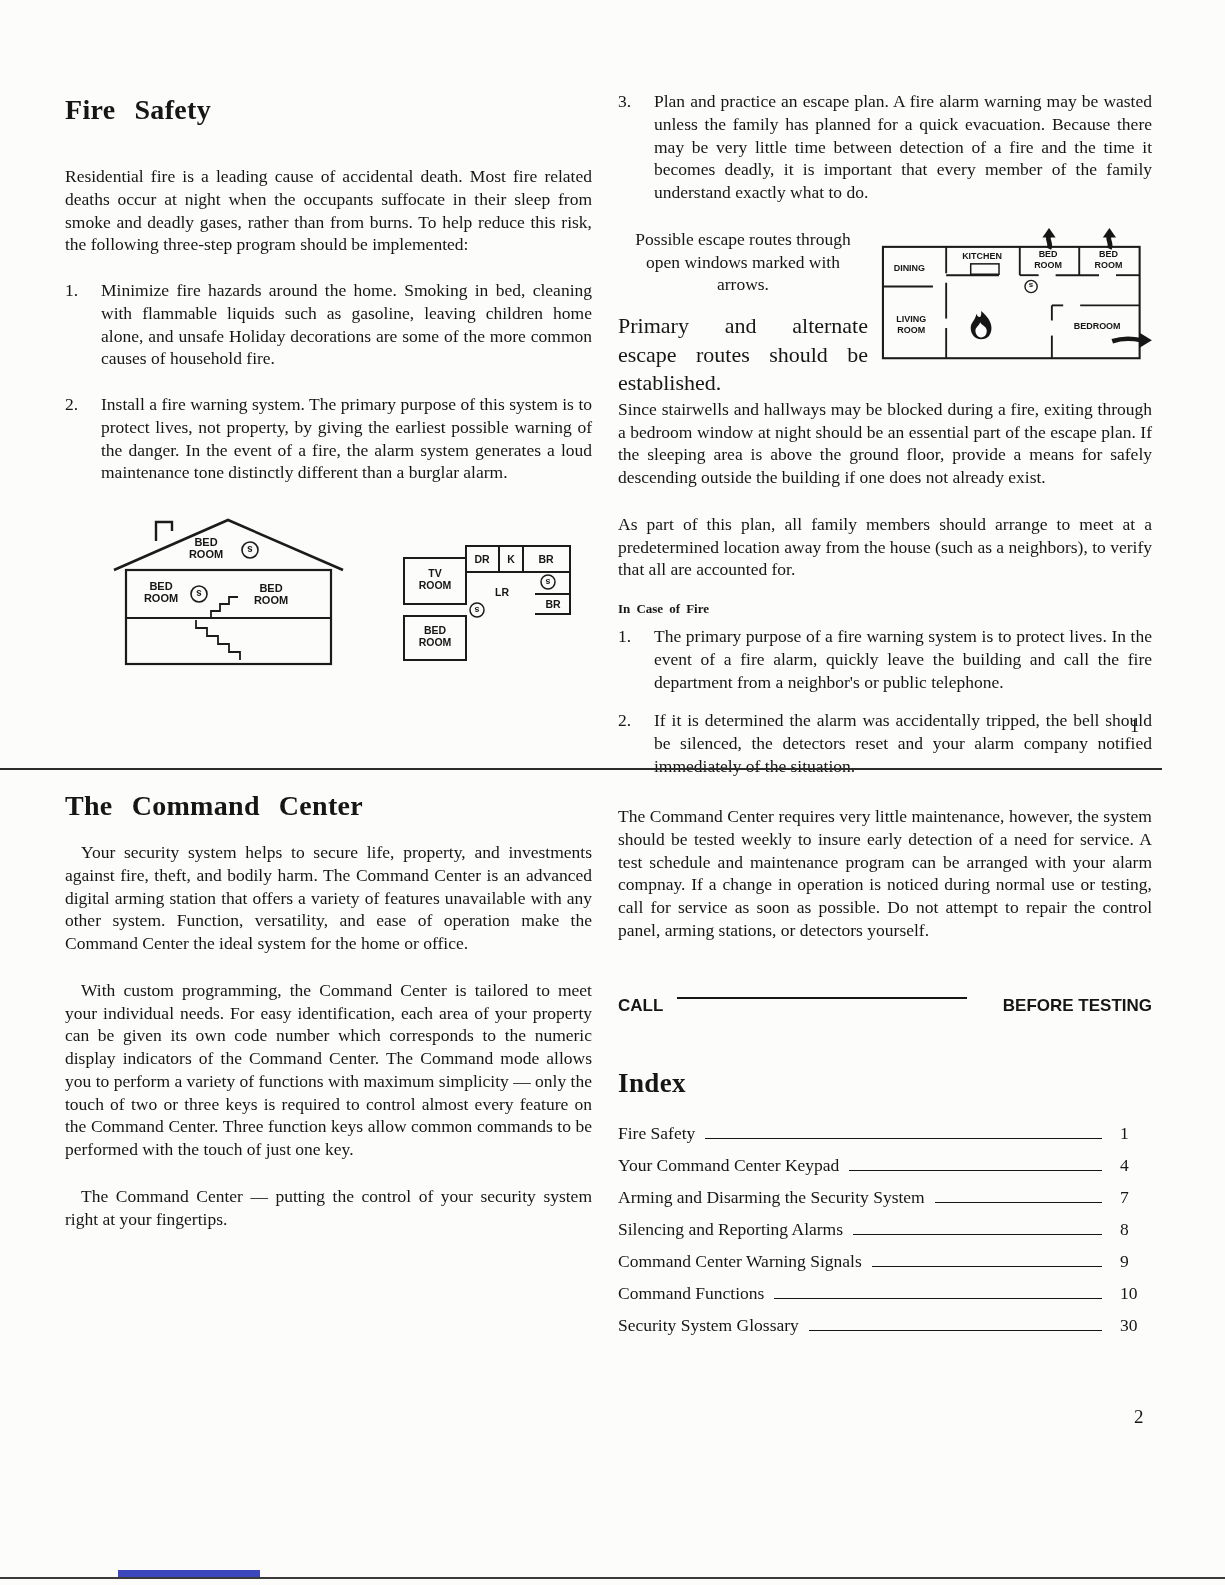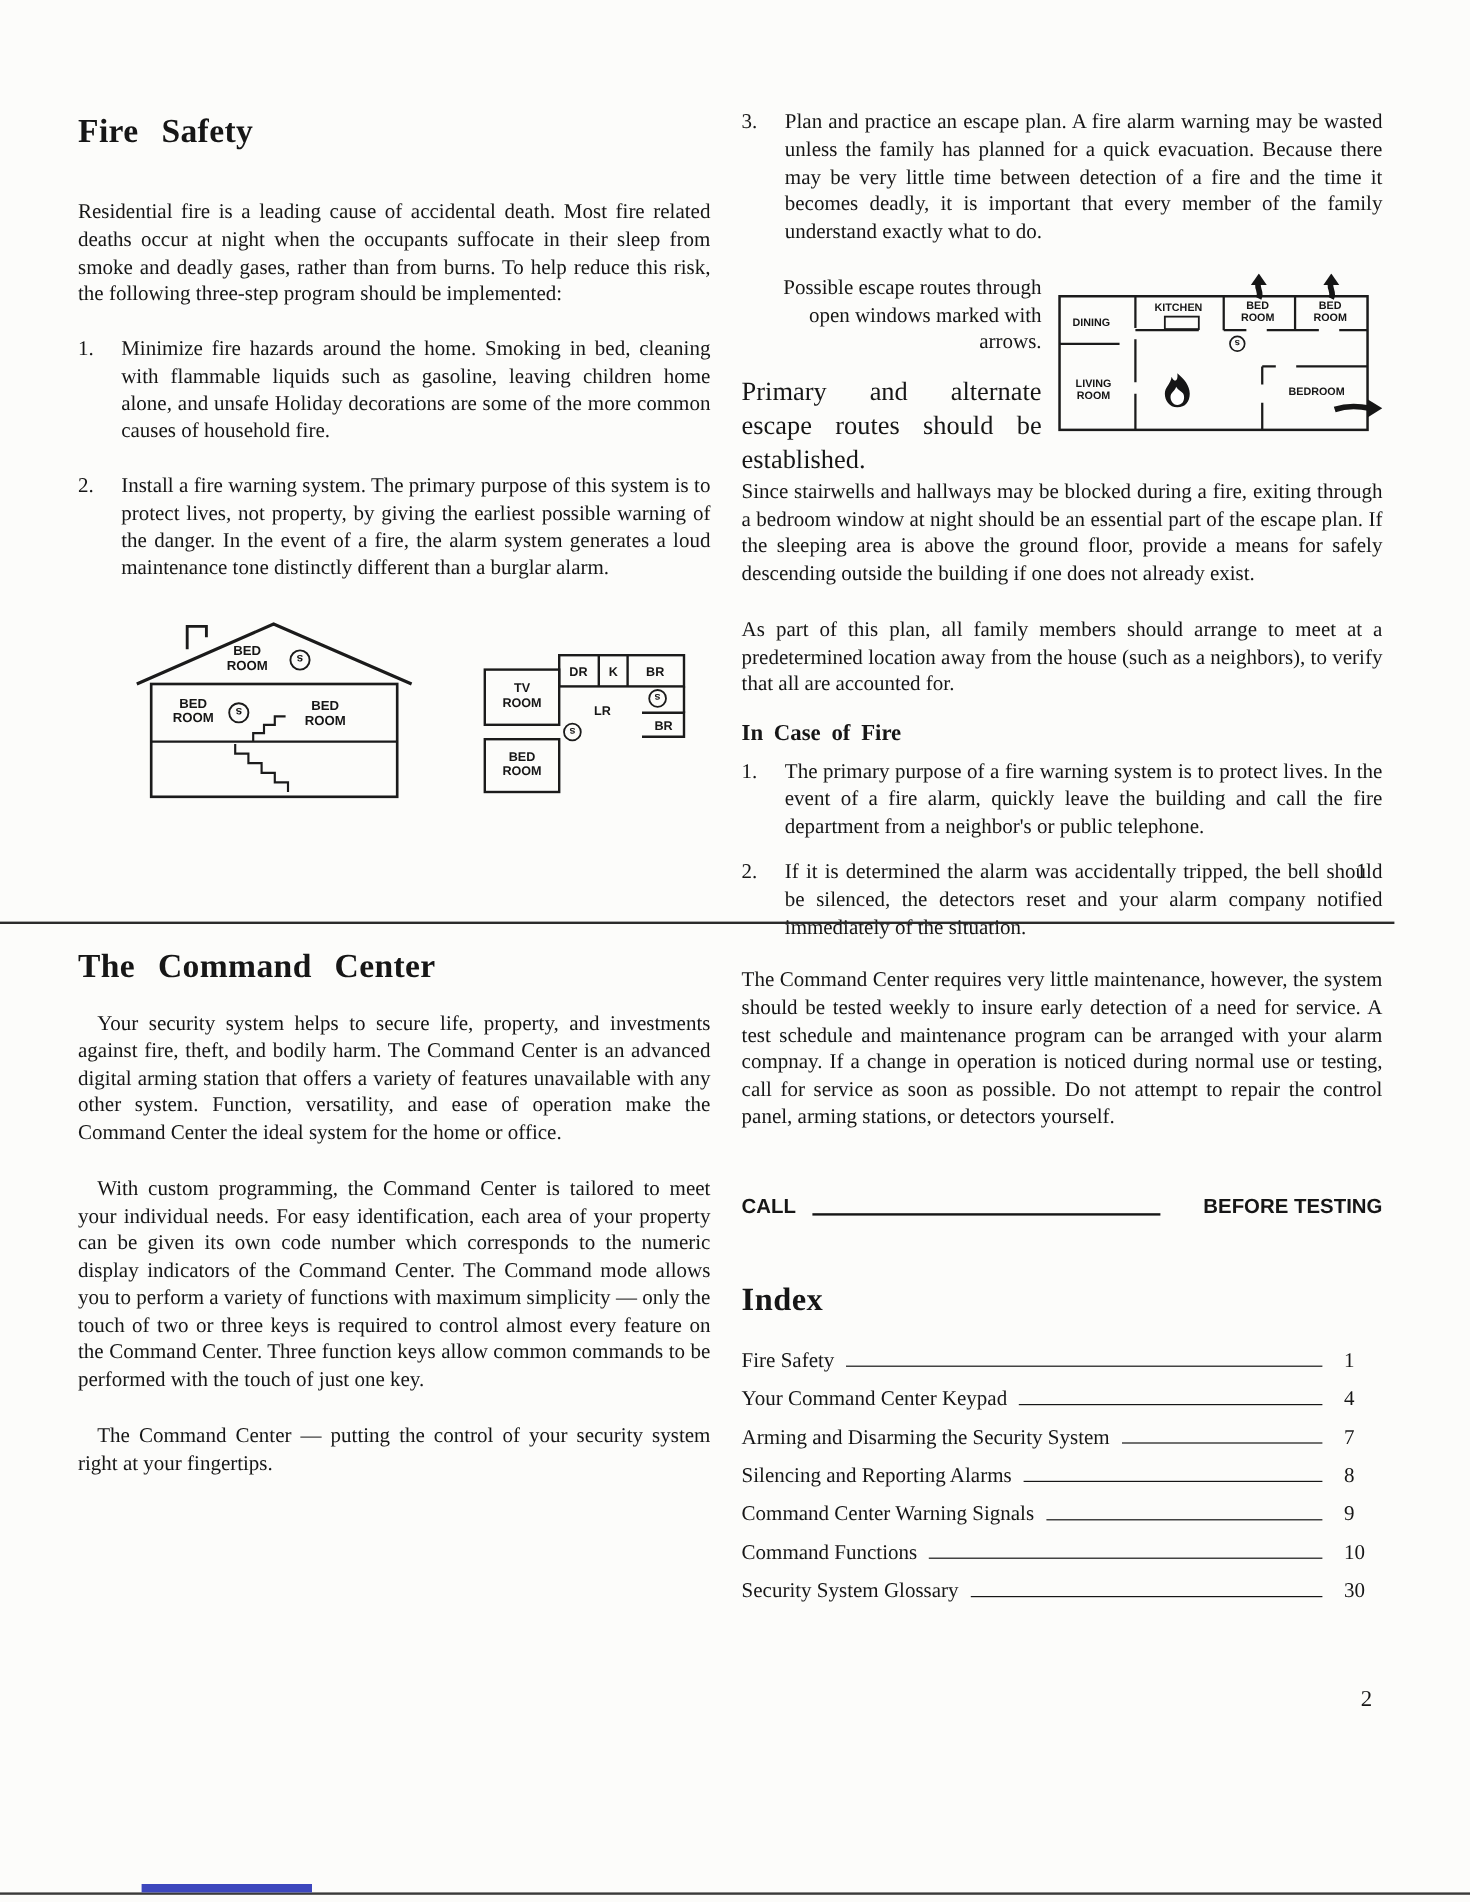--- a/index.html
+++ b/index.html
@@ -14,30 +14,30 @@
   .body{margin:0;font-size:17.5px;line-height:1.3;text-align:justify}
   .mt-intro{margin-top:39px}
   .li{display:flex;margin-top:23px}
   .li .num{flex:none;width:36px;font-size:17.5px;line-height:1.3}
   .li .txt{flex:1}
   .diagrams{display:flex;margin:30px 0 0 46px;gap:56px;align-items:flex-start}
   .fp-offset{margin-top:30px}
   .note{margin:30px 0 0 36px}
   .escape-block{margin-top:24px}
   .escape-plan{float:right;margin:0 0 6px 12px}
-  .cap-c{font-size:17.5px;line-height:1.3;text-align:right;margin:4px 14px 16px 0}
+  .cap-c{font-size:17.5px;line-height:1.3;text-align:center;margin:4px 14px 16px 0}
   .cap-l{font-size:22px;line-height:1.3;text-align:justify;margin:0}
   .clear{clear:both}
-  h3.sub{margin:20px 0 0 0;font-size:19px;font-weight:700;word-spacing:.22em}
+  h3.sub{margin:20px 0 0 0;font-size:13px;font-weight:700;word-spacing:.22em}
   .sn1{position:absolute;left:1130px;top:716px;font-size:18px}
   .divider{position:absolute;left:0;top:768px;width:1162px;border-top:2px solid #2b2b2b}
   .indent{text-indent:16px}
   .mt1{margin-top:19px}
   .mt2{margin-top:24px}
-  .call-row{display:flex;align-items:flex-end;margin-top:54px;
+  .call-row{display:flex;align-items:flex-start;margin-top:54px;
             font-family:"Liberation Sans",sans-serif;font-weight:700;font-size:17px}
   .call-blank{flex:1;border-bottom:2px solid #161616;margin:0 36px 3px 14px;height:1px}
   h2.index-t{margin:52px 0 0 0;font-size:27px;font-weight:700;letter-spacing:.4px}
   .ix{margin-top:24px}
   .ix-row{display:flex;align-items:flex-end;margin-bottom:11px;font-size:17.5px}
   .ix-label{flex:none}
   .ix-leader{flex:1;border-bottom:1.7px solid #161616;margin:0 18px 5px 10px}
   .ix-page{flex:none;width:32px}
   .pn2{position:absolute;left:1134px;top:1406px;font-size:19px}
   .artifact-line{position:absolute;left:0;top:1577px;width:1225px;height:2px;background:#3a3a3a}

